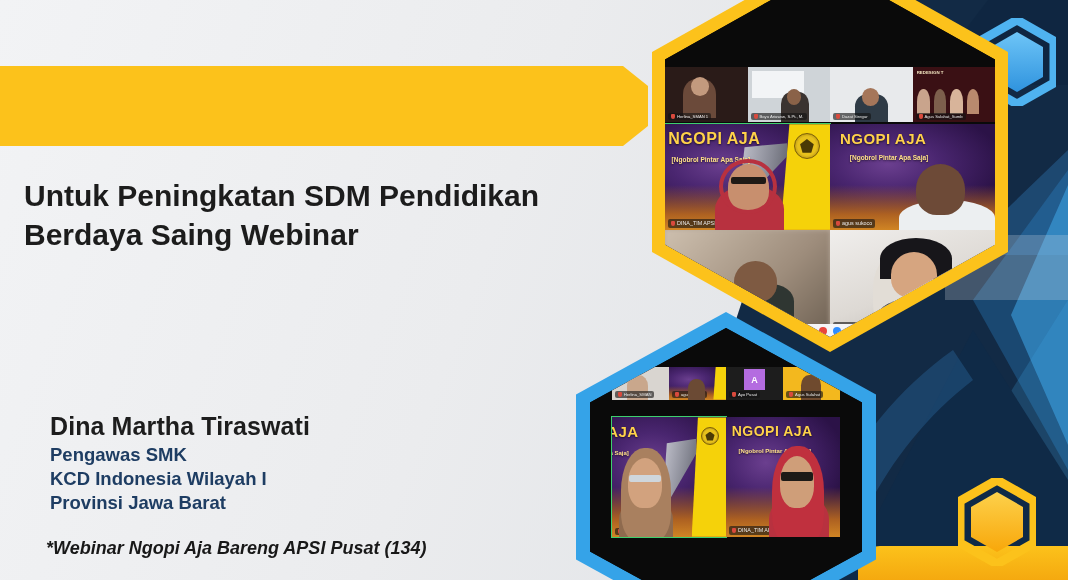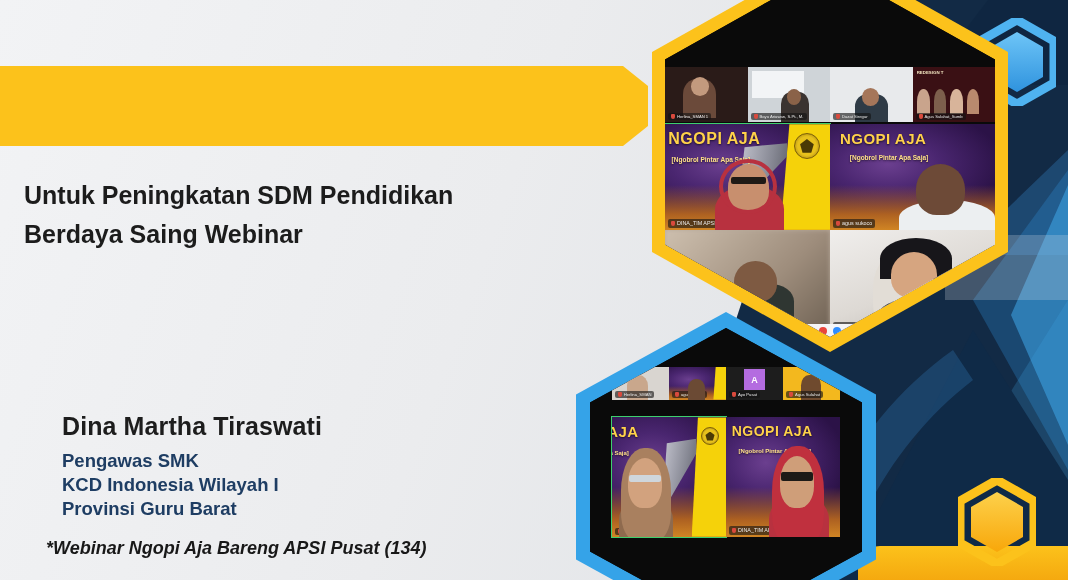--- a/index.html
+++ b/index.html
@@ -47,41 +47,41 @@
     color: #1b3150;
     z-index: 5;
     line-height: 74px;
     white-space: nowrap;
   }
 
   
   .subhead {
     position: absolute; left: 24px; top: 176px;
     width: 630px;
-    font-size: 25px; font-weight: bold;
+    font-size: 30px; font-weight: bold;
     color: #1c1c1c;
     line-height: 39px;
     z-index: 5;
   }
   .audience {
     position: absolute; left: 24px; top: 270px;
     width: 640px;
     font-size: 23px; font-weight: bold;
     color: #1c1c1c;
     z-index: 5;
   }
 
   
-  .presenter { position: absolute; left: 62px; top: 412px; z-index: 5; }
+  .presenter { position: absolute; left: 50px; top: 412px; z-index: 5; }
   .presenter-name {
     font-size: 25px; font-weight: bold; color: #1d1d1d;
     letter-spacing: 0.1px;
   }
   .presenter-role {
-    margin-top: 8px;
+    margin-top: 2px;
     font-size: 18.5px; font-weight: bold; color: #1e3d63;
     line-height: 24px;
   }
   .footnote {
     position: absolute; left: 46px; top: 538px; z-index: 5;
     font-size: 18px; font-weight: bold; font-style: italic;
     color: #181818;
   }
 
   
@@ -247,21 +247,21 @@
   <div class="subhead">
     <div>Untuk Peningkatan SDM Pendidikan</div>
     <div>Berdaya Saing Webinar</div>
   </div>
 
   <div class="presenter">
     <div class="presenter-name">Dina Martha Tiraswati</div>
     <div class="presenter-role">
       <div>Pengawas SMK</div>
       <div>KCD Indonesia Wilayah I</div>
-      <div>Provinsi Guru Barat</div>
+      <div>Provinsi Jawa Barat</div>
     </div>
   </div>
   <div class="footnote">*Webinar Ngopi Aja Bareng APSI Pusat (134)</div>
 
   <div class="hex-wrap" style="left:652px; top:-48px; width:356px; height:400px;">
     <div class="hexmask hex-border-y"></div>
     <div class="hex-inner" style="left:13px; top:15px; right:13px; bottom:15px;">
       <div class="zoomgrid">
 
         <div class="ztile" style="left:0; top:27%; width:25%; height:15%; background:#2a1b18;">

